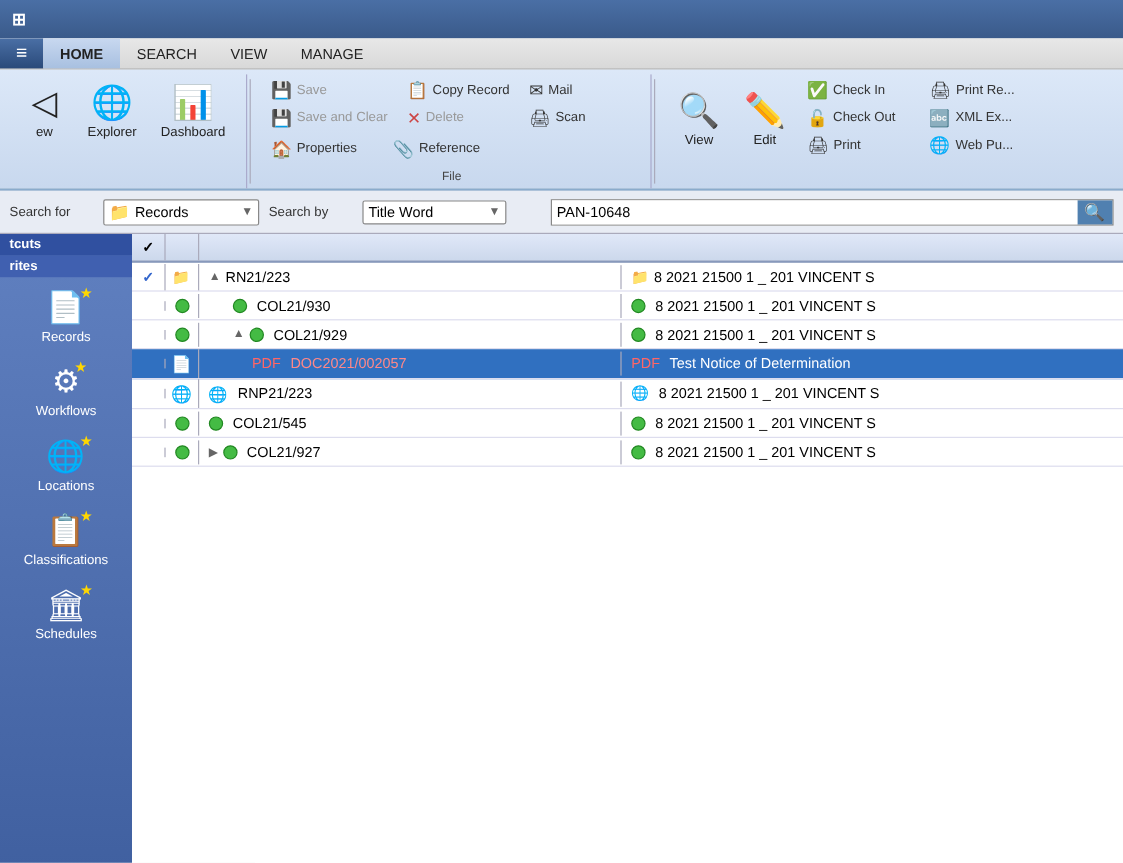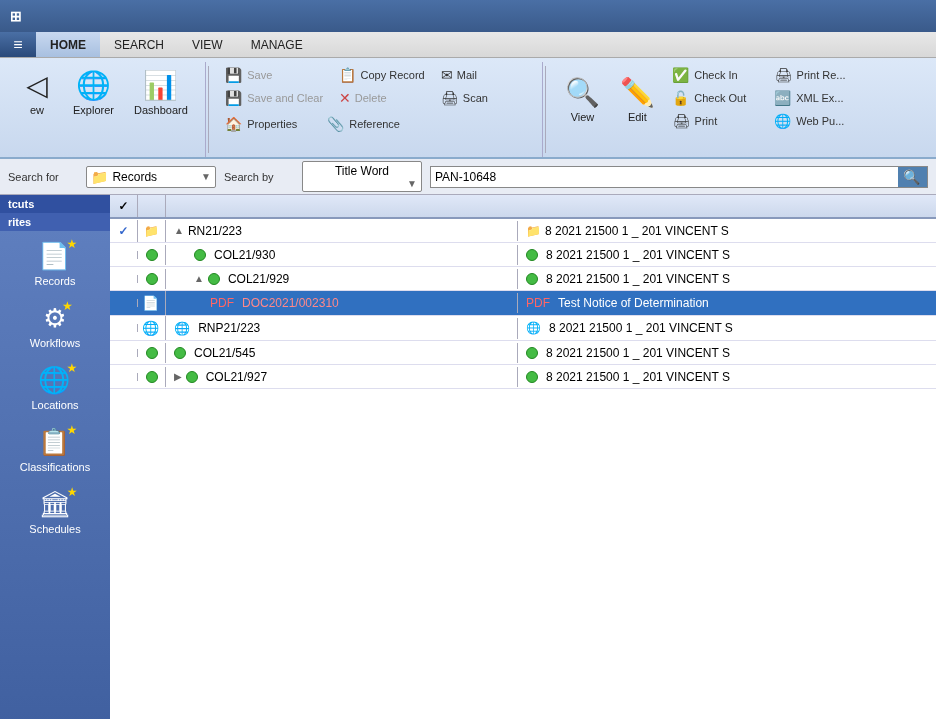--- a/index.html
+++ b/index.html
@@ -138,28 +138,28 @@
     .search-by-dropdown {
       display: flex;
       align-items: center;
       background: white;
       border: 1px solid #888;
       border-radius: 2px;
       padding: 2px 4px;
       min-width: 120px;
       cursor: pointer;
       font-size: 12px;
-      flex-direction: column;
     }
     .search-by-dropdown .dd-arrow { margin-left: auto; font-size: 10px; color: #666; }
     .search-input-container {
       display: flex;
       background: white;
       border: 1px solid #888;
       flex: 1;
+      margin-left: 29px;
     }
     .search-input {
       border: none;
       outline: none;
       padding: 2px 4px;
       font-size: 12px;
       flex: 1;
     }
     .search-go-btn {
       background: #5080b0;
@@ -313,20 +313,21 @@
     <div class="ribbon-buttons-row">
       <div class="ribbon-btn-small">
         <span class="icon">🏠</span>
         <span>Properties</span>
       </div>
       <div class="ribbon-btn-small">
         <span class="icon">📎</span>
         <span>Reference</span>
       </div>
     </div>
+    <div class="ribbon-group-label">File</div>
   </div>
 
   <div class="ribbon-sep"></div>
 
   <div class="ribbon-group" style="padding-bottom: 20px;">
     <div class="ribbon-buttons-row">
       <div class="ribbon-btn-large">
         <span class="icon">🔍</span>
         <span>View</span>
       </div>
@@ -483,21 +484,21 @@
     </div>
 
     <div class="table-row selected">
       <div class="row-check col-check"></div>
       <div class="row-icon col-icon">
         <span style="color:#cc2222;font-size:14px;">📄</span>
       </div>
       <div class="row-record col-record">
         <span style="margin-left:32px;"></span>
         <span style="color:#ff6666;font-size:12px;margin-right:4px;">PDF</span>
-        <span style="color:#ff8888;">DOC2021/002310</span>
+        <span style="color:#ff8888;">DOC2021/002057</span>
       </div>
       <div class="row-title col-title">
         <span style="color:#ff6666;margin-right:4px;">PDF</span>
         <span>Test Notice of Determination</span>
       </div>
     </div>
 
     <div class="table-row">
       <div class="row-check col-check"></div>
       <div class="row-icon col-icon">

